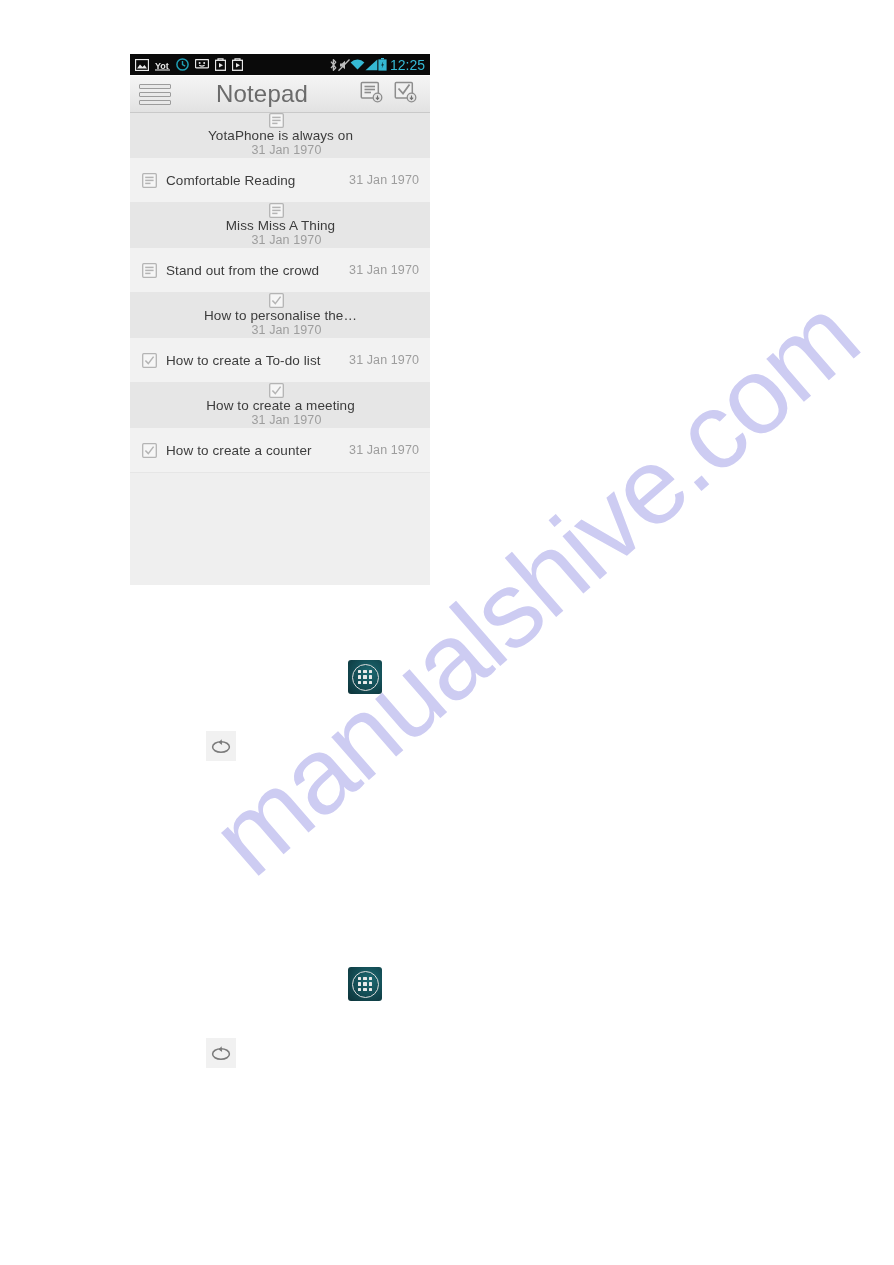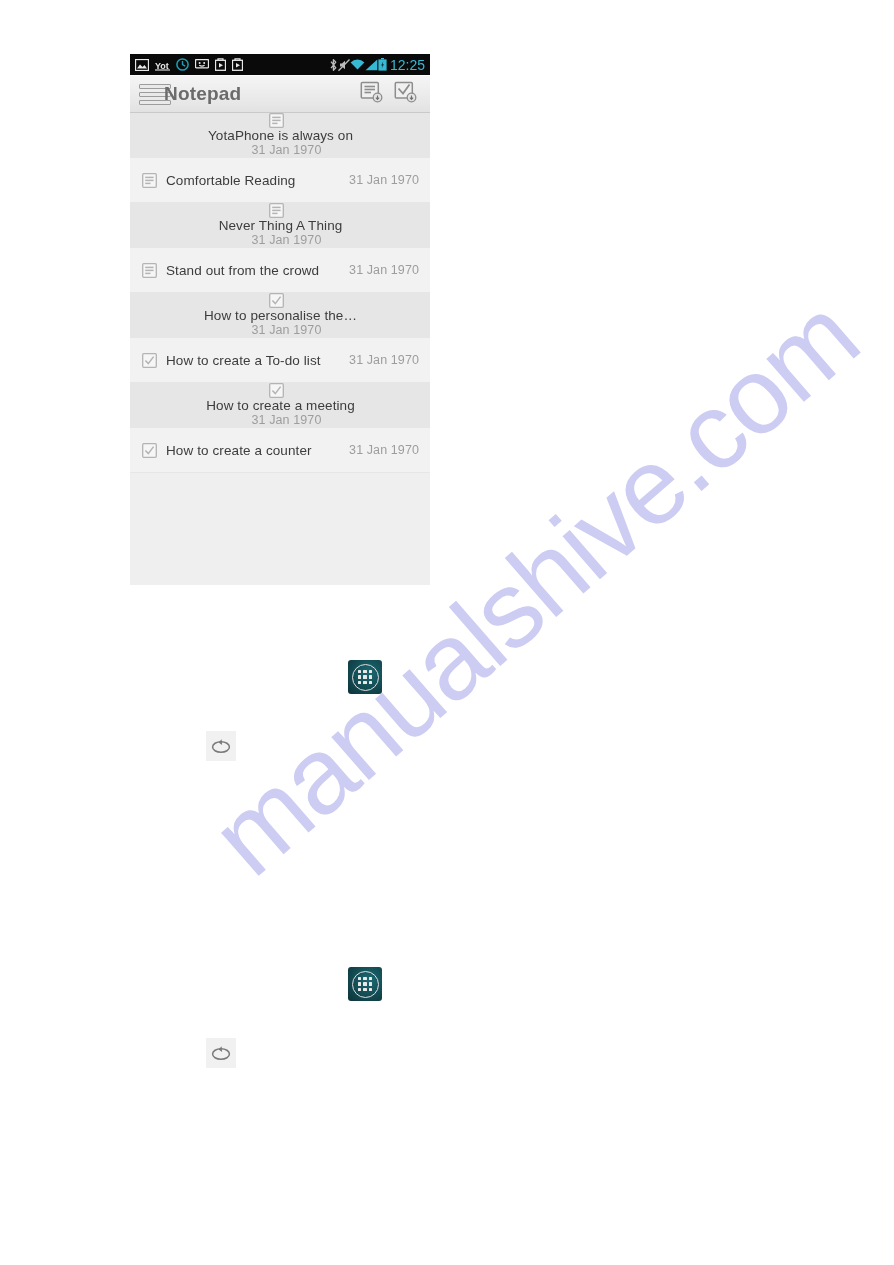--- a/index.html
+++ b/index.html
@@ -92,23 +92,24 @@
   }
   .tb-menu .bar {
     width: 32px; height: 5px;
     background: #e9e9e9;
     border: 1px solid #9c9c9c;
     border-radius: 1px;
     box-sizing: border-box;
   }
   .tb-title {
     flex: 1;
-    font-size: 19px;
+    text-align: center;
+    font-size: 24px;
     color: #6b6b6b;
-    font-weight: 700;
+    font-weight: 400;
     letter-spacing: 0.2px;
     margin-left: -10px;
   }
   .tb-actions { display: flex; align-items: center; gap: 10px; padding-right: 12px; }
 
   
   .notelist { background: #efefef; }
   .note-row {
     height: 45px;
     display: flex;
@@ -301,21 +302,21 @@
       <span class="note-date">31 Jan 1970</span>
     </div>
 
     <div class="note-row shade-a">
       <svg class="note-icon" width="15" height="15" viewBox="0 0 15 15">
         <rect x="0.7" y="0.7" width="13.6" height="13.6" rx="1" fill="#f6f6f6" stroke="#b4b4b4" stroke-width="1.3"></rect>
         <line x1="3.2" y1="4.4" x2="11.6" y2="4.4" stroke="#b4b4b4" stroke-width="1.5"></line>
         <line x1="3.2" y1="7.4" x2="11.6" y2="7.4" stroke="#b4b4b4" stroke-width="1.5"></line>
         <line x1="3.2" y1="10.4" x2="8.5" y2="10.4" stroke="#b4b4b4" stroke-width="1.5"></line>
       </svg>
-      <span class="note-title">Never Thing A Thing</span>
+      <span class="note-title">Miss Miss A Thing</span>
       <span class="note-date">31 Jan 1970</span>
     </div>
 
     <div class="note-row shade-b">
       <svg class="note-icon" width="15" height="15" viewBox="0 0 15 15">
         <rect x="0.7" y="0.7" width="13.6" height="13.6" rx="1" fill="#f6f6f6" stroke="#b4b4b4" stroke-width="1.3"></rect>
         <line x1="3.2" y1="4.4" x2="11.6" y2="4.4" stroke="#b4b4b4" stroke-width="1.5"></line>
         <line x1="3.2" y1="7.4" x2="11.6" y2="7.4" stroke="#b4b4b4" stroke-width="1.5"></line>
         <line x1="3.2" y1="10.4" x2="8.5" y2="10.4" stroke="#b4b4b4" stroke-width="1.5"></line>
       </svg>

